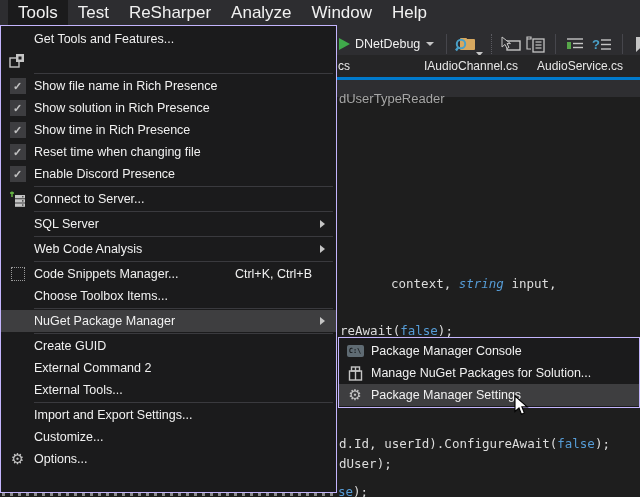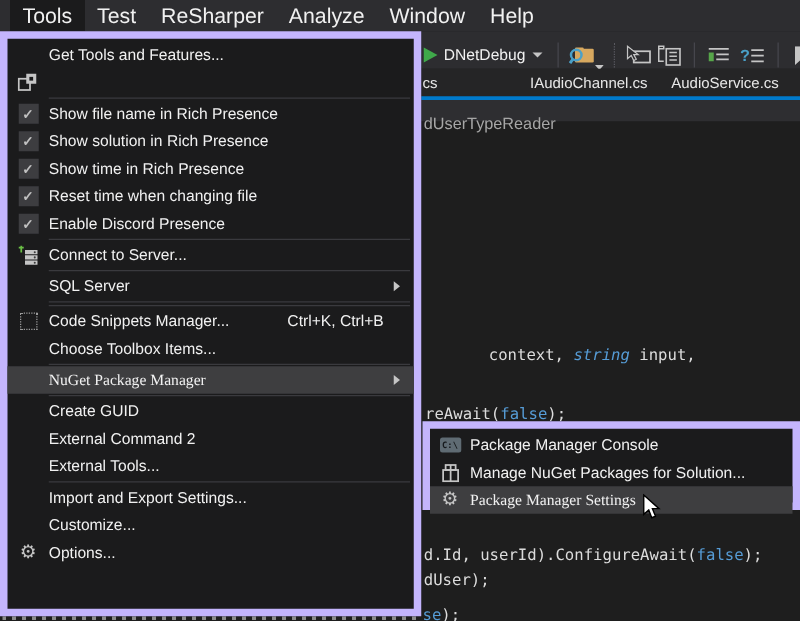--- a/index.html
+++ b/index.html
@@ -24,30 +24,30 @@
   .tab-underline{position:absolute;top:77px;left:0;width:640px;height:3px;background:#007acc;z-index:1;}
   .tab{position:absolute;top:59px;font-size:12px;color:#e8e8e8;z-index:1;}
   .breadcrumb{position:absolute;top:80px;left:0;width:640px;height:17px;background:#2e2e31;z-index:1;}
   .breadcrumb .bc-text{position:absolute;left:339px;top:11px;font-size:13px;color:#a6a6a6;text-align:center;}
   
   .code{position:absolute;font-family:"DejaVu Sans Mono","Liberation Mono",monospace;
     font-size:12.5px;line-height:14px;white-space:pre;z-index:1;color:#dcdcdc;}
   .dash-strip{position:absolute;left:2px;top:493px;width:334px;height:3px;z-index:1;
     background:repeating-linear-gradient(90deg,#9f9f9f 0 3px,transparent 3px 8px);opacity:.85;}
   
-  .menu-panel{position:absolute;background:#1b1b1c;border:6px solid #c4b5fd;box-sizing:border-box;padding-top:2px;}
+  .menu-panel{position:absolute;background:#1b1b1c;border:1px solid #c4b5fd;box-sizing:border-box;padding-top:2px;}
   .tools-menu{left:0;top:25px;width:337px;height:468px;z-index:10;}
   .nuget-submenu{left:338px;top:337px;width:302px;height:71px;z-index:20;}
   .mi{height:22px;display:flex;align-items:center;padding-right:3px;font-size:12.5px;color:#f1f1f1;}
   .mi .ico{width:33px;flex:none;display:flex;align-items:center;justify-content:center;}
   .nuget-submenu .mi .ico{width:32px;}
   .mi .lbl{flex:1;white-space:nowrap;}
   .mi .sc{margin-left:auto;padding-right:8px;white-space:nowrap;}
   .mi .arrz{width:13px;flex:none;display:flex;align-items:center;justify-content:flex-start;}
-  .mi.hl{background:#3e3e40;font-family:Liberation Serif, serif;}
+  .mi.hl{background:#3e3e40;}
   .msep{height:3px;display:flex;align-items:center;}
   .msep .line{height:1px;background:#3a3a3e;flex:1;margin-left:33px;margin-right:3px;}
   .arrow-right{width:0;height:0;border-top:4px solid transparent;border-bottom:4px solid transparent;border-left:5px solid #c5c5c5;}
   .checkbox{width:16px;height:16px;background:#3d3d40;display:flex;align-items:center;justify-content:center;
     color:#c0c0c0;font-size:11px;font-weight:bold;}
   .gear-glyph{font-size:15px;color:#c5c5c5;line-height:16px;}
   .dotted-box{width:12px;height:12px;border:1px dotted #9a9a9a;}
   .console-box{width:17px;height:12px;background:#5f6b73;border-radius:2px;color:#16191c;
     font-family:"DejaVu Sans Mono",monospace;font-size:7px;font-weight:bold;display:flex;align-items:center;justify-content:center;}
   
@@ -231,20 +231,27 @@
     <span class="ico"></span>
       <span class="lbl">SQL Server</span>
     <span class="arrz">
         <span class="arrow-right"></span>
       </span>
   </div>
   <div class="msep">
       <div class="line"></div>
     </div>
 
+  <div class="mi">
+    <span class="ico"></span>
+      <span class="lbl">Web Code Analysis</span>
+    <span class="arrz">
+        <span class="arrow-right"></span>
+      </span>
+  </div>
   <div class="msep">
       <div class="line"></div>
     </div>
 
   <div class="mi">
     <span class="ico">
         <span class="dotted-box"></span>
       </span>
     <span class="lbl">Code Snippets Manager...</span>
     <span class="sc">Ctrl+K, Ctrl+B</span>

